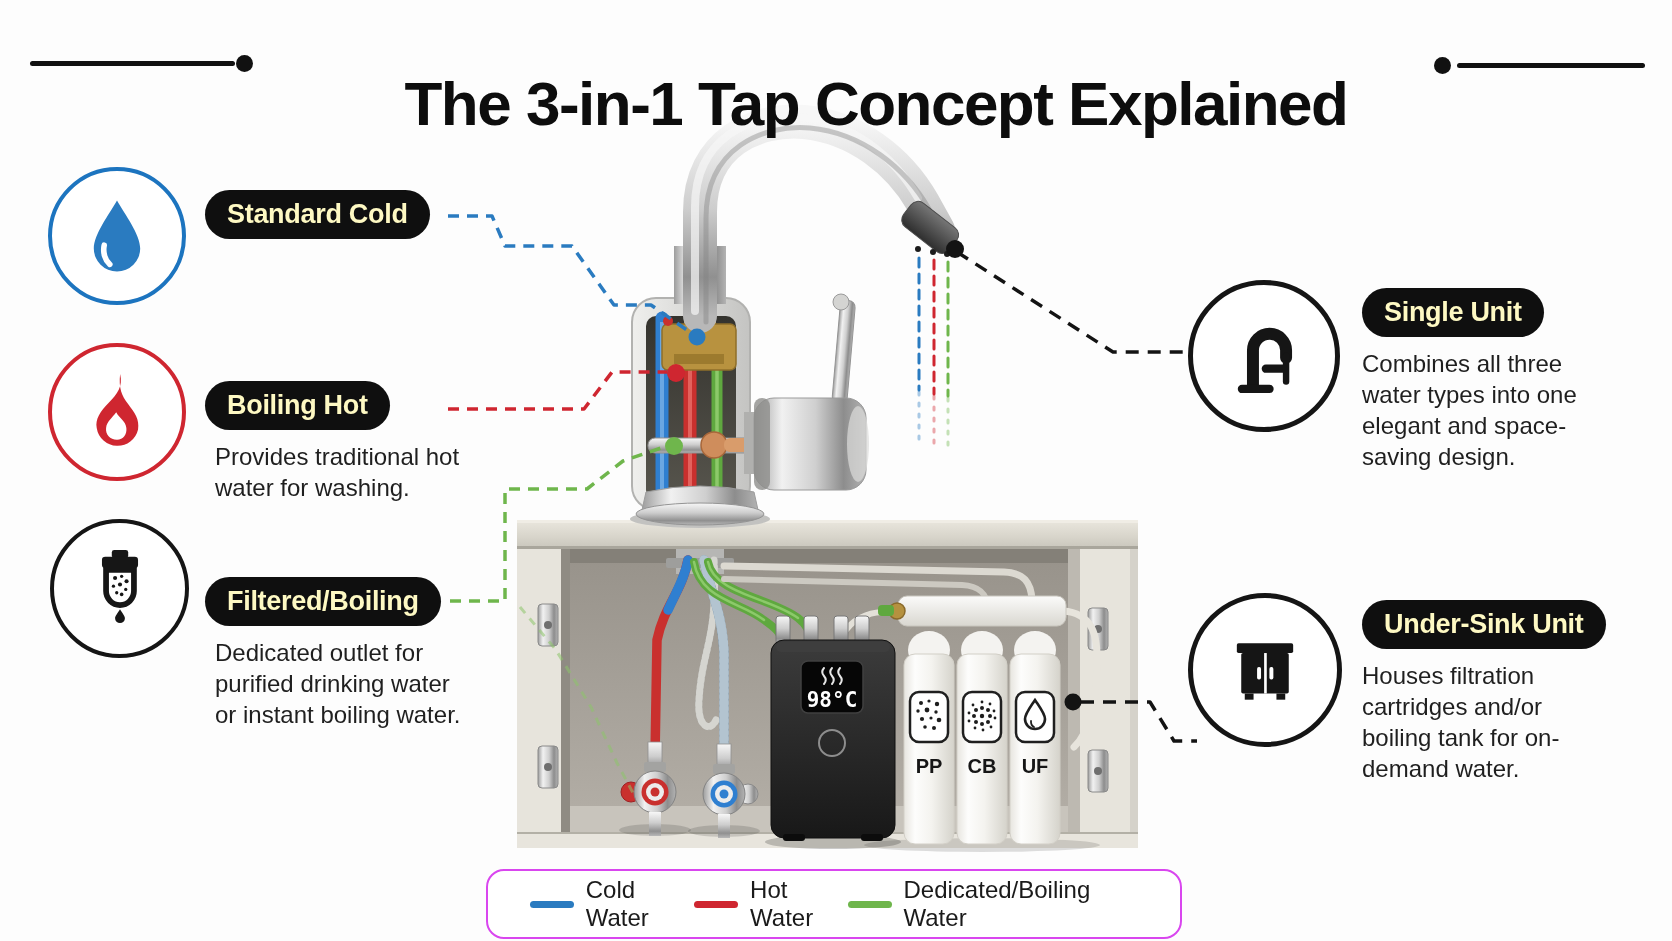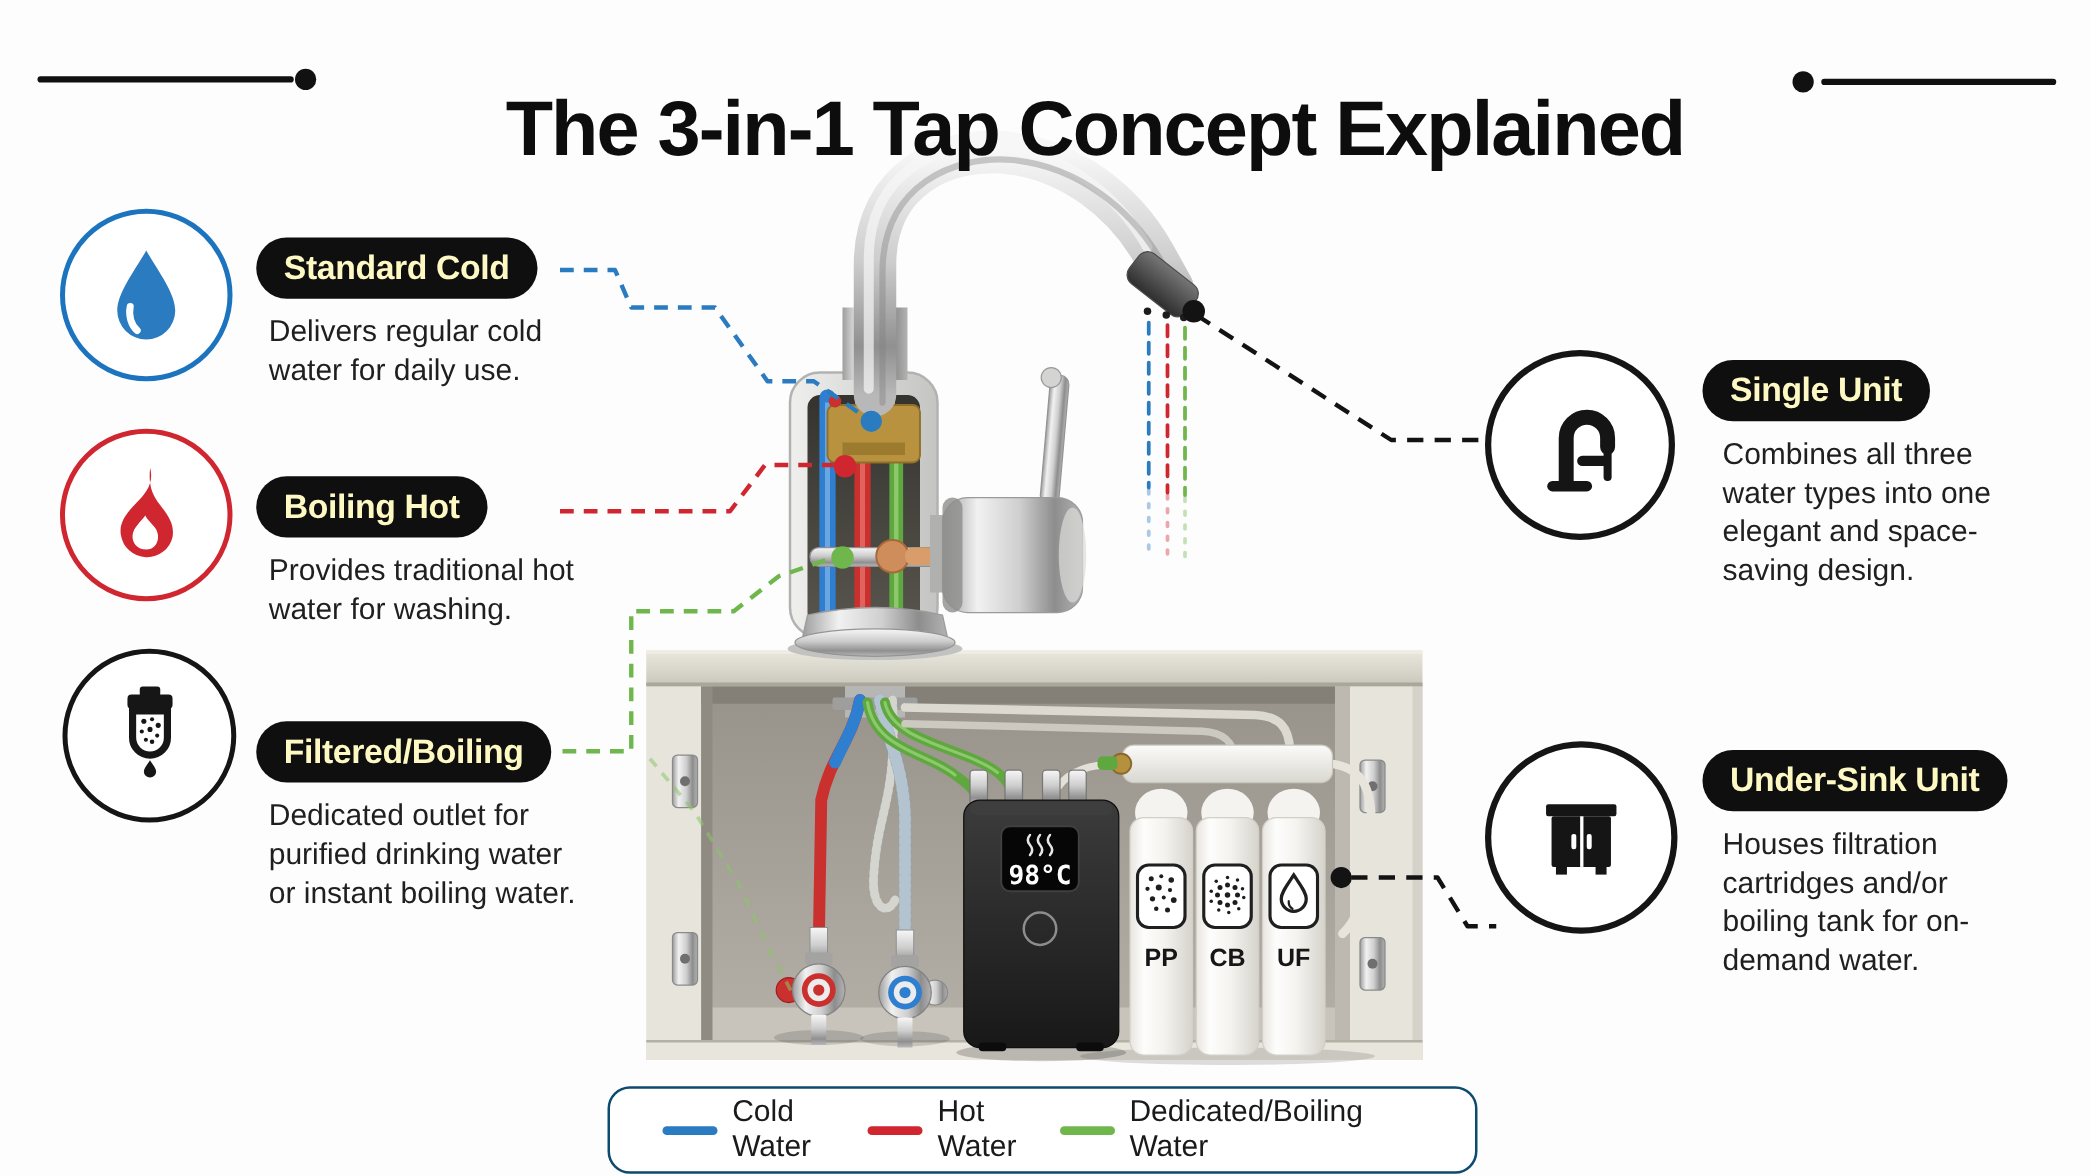--- a/index.html
+++ b/index.html
@@ -11,24 +11,24 @@
   .rule{position:absolute;height:5px;background:#111;border-radius:3px;}
   .rule-dot{position:absolute;width:17px;height:17px;background:#111;border-radius:50%;}
   
   .circle{position:absolute;border-radius:50%;background:#fff;display:flex;
           align-items:center;justify-content:center;border:4px solid #151515;box-sizing:content-box;}
   .circle.right{border-width:5px;}
   .callout-text{position:absolute;}
   .pill{display:inline-block;background:#0f0f0f;color:#fef9c3;font-weight:700;font-size:27px;
         letter-spacing:-0.3px;padding:9px 22px;border-radius:26px;white-space:nowrap;}
   .desc{font-size:24px;line-height:31px;color:#1f1f1f;margin-top:11px;margin-left:10px;}
-  .callout-text.rightside .desc{margin-left:16px;}
+  .callout-text.rightside .desc{margin-left:0;}
   
   .legend{position:absolute;left:486px;top:869px;width:696px;height:70px;background:#fff;
-          border:2px solid #0c4a6e;border-radius:18px;box-sizing:border-box;
+          border:2px solid #d946ef;border-radius:18px;box-sizing:border-box;
           display:flex;align-items:center;justify-content:space-between;padding:0 42px;}
   .legend-item{display:flex;align-items:center;gap:12px;}
   .swatch{width:48px;height:7px;border-radius:4px;background:#888;}
   .legend-label{font-size:24px;color:#1a1a1a;}
   
   .scene{position:absolute;left:0;top:0;z-index:1;}
   .title,.rule,.rule-dot,.circle,.callout-text,.legend{z-index:2;}
   .svgtext{font-family:"Liberation Sans",sans-serif;font-weight:700;}
   .monotext{font-family:"DejaVu Sans Mono",monospace;font-weight:700;}
 </style>
@@ -348,21 +348,20 @@
   <div class="circle" style="left: 48px; top: 167px; width: 130px; height: 130px; border-color: rgb(28, 116, 191);">
     <span>
       <svg viewBox="0 0 100 100" width="80" height="80">
         <path d="M50 8 C 40 26 21 50 21 68 a29 29 0 0 0 58 0 C 79 50 60 26 50 8 Z" fill="#2a7bc0"></path>
         <path d="M34 64 a17 22 0 0 0 7 24" stroke="#fff" stroke-width="7" fill="none" stroke-linecap="round"></path>
       </svg>
     </span>
   </div>
   <div class="callout-text" style="left:205px;top:190px;width:252px;">
     <span class="pill">Standard Cold</span>
-    <div class="desc" style="width:236px;">Delivers regular cold water for daily use.</div>
   </div>
 
   <div class="circle" style="left: 48px; top: 343px; width: 130px; height: 130px; border-color: rgb(207, 38, 48);">
     <span>
       <svg viewBox="0 0 100 100" width="78" height="78">
         <path d="M54 4 C 58 20 50 30 40 40 C 28 52 22 62 24 73 a27 27 0 0 0 53 2 C 79 62 73 54 64 42 C 56 32 52 22 54 4 Z" fill="#cf2630"></path>
         <path d="M50 88 c -9 0 -15 -7 -14 -15 c 1 -8 8 -13 13 -20 c 4 8 12 11 13 20 c 1 8 -4 15 -12 15 Z" fill="#fff"></path>
       </svg>
     </span>
   </div>

